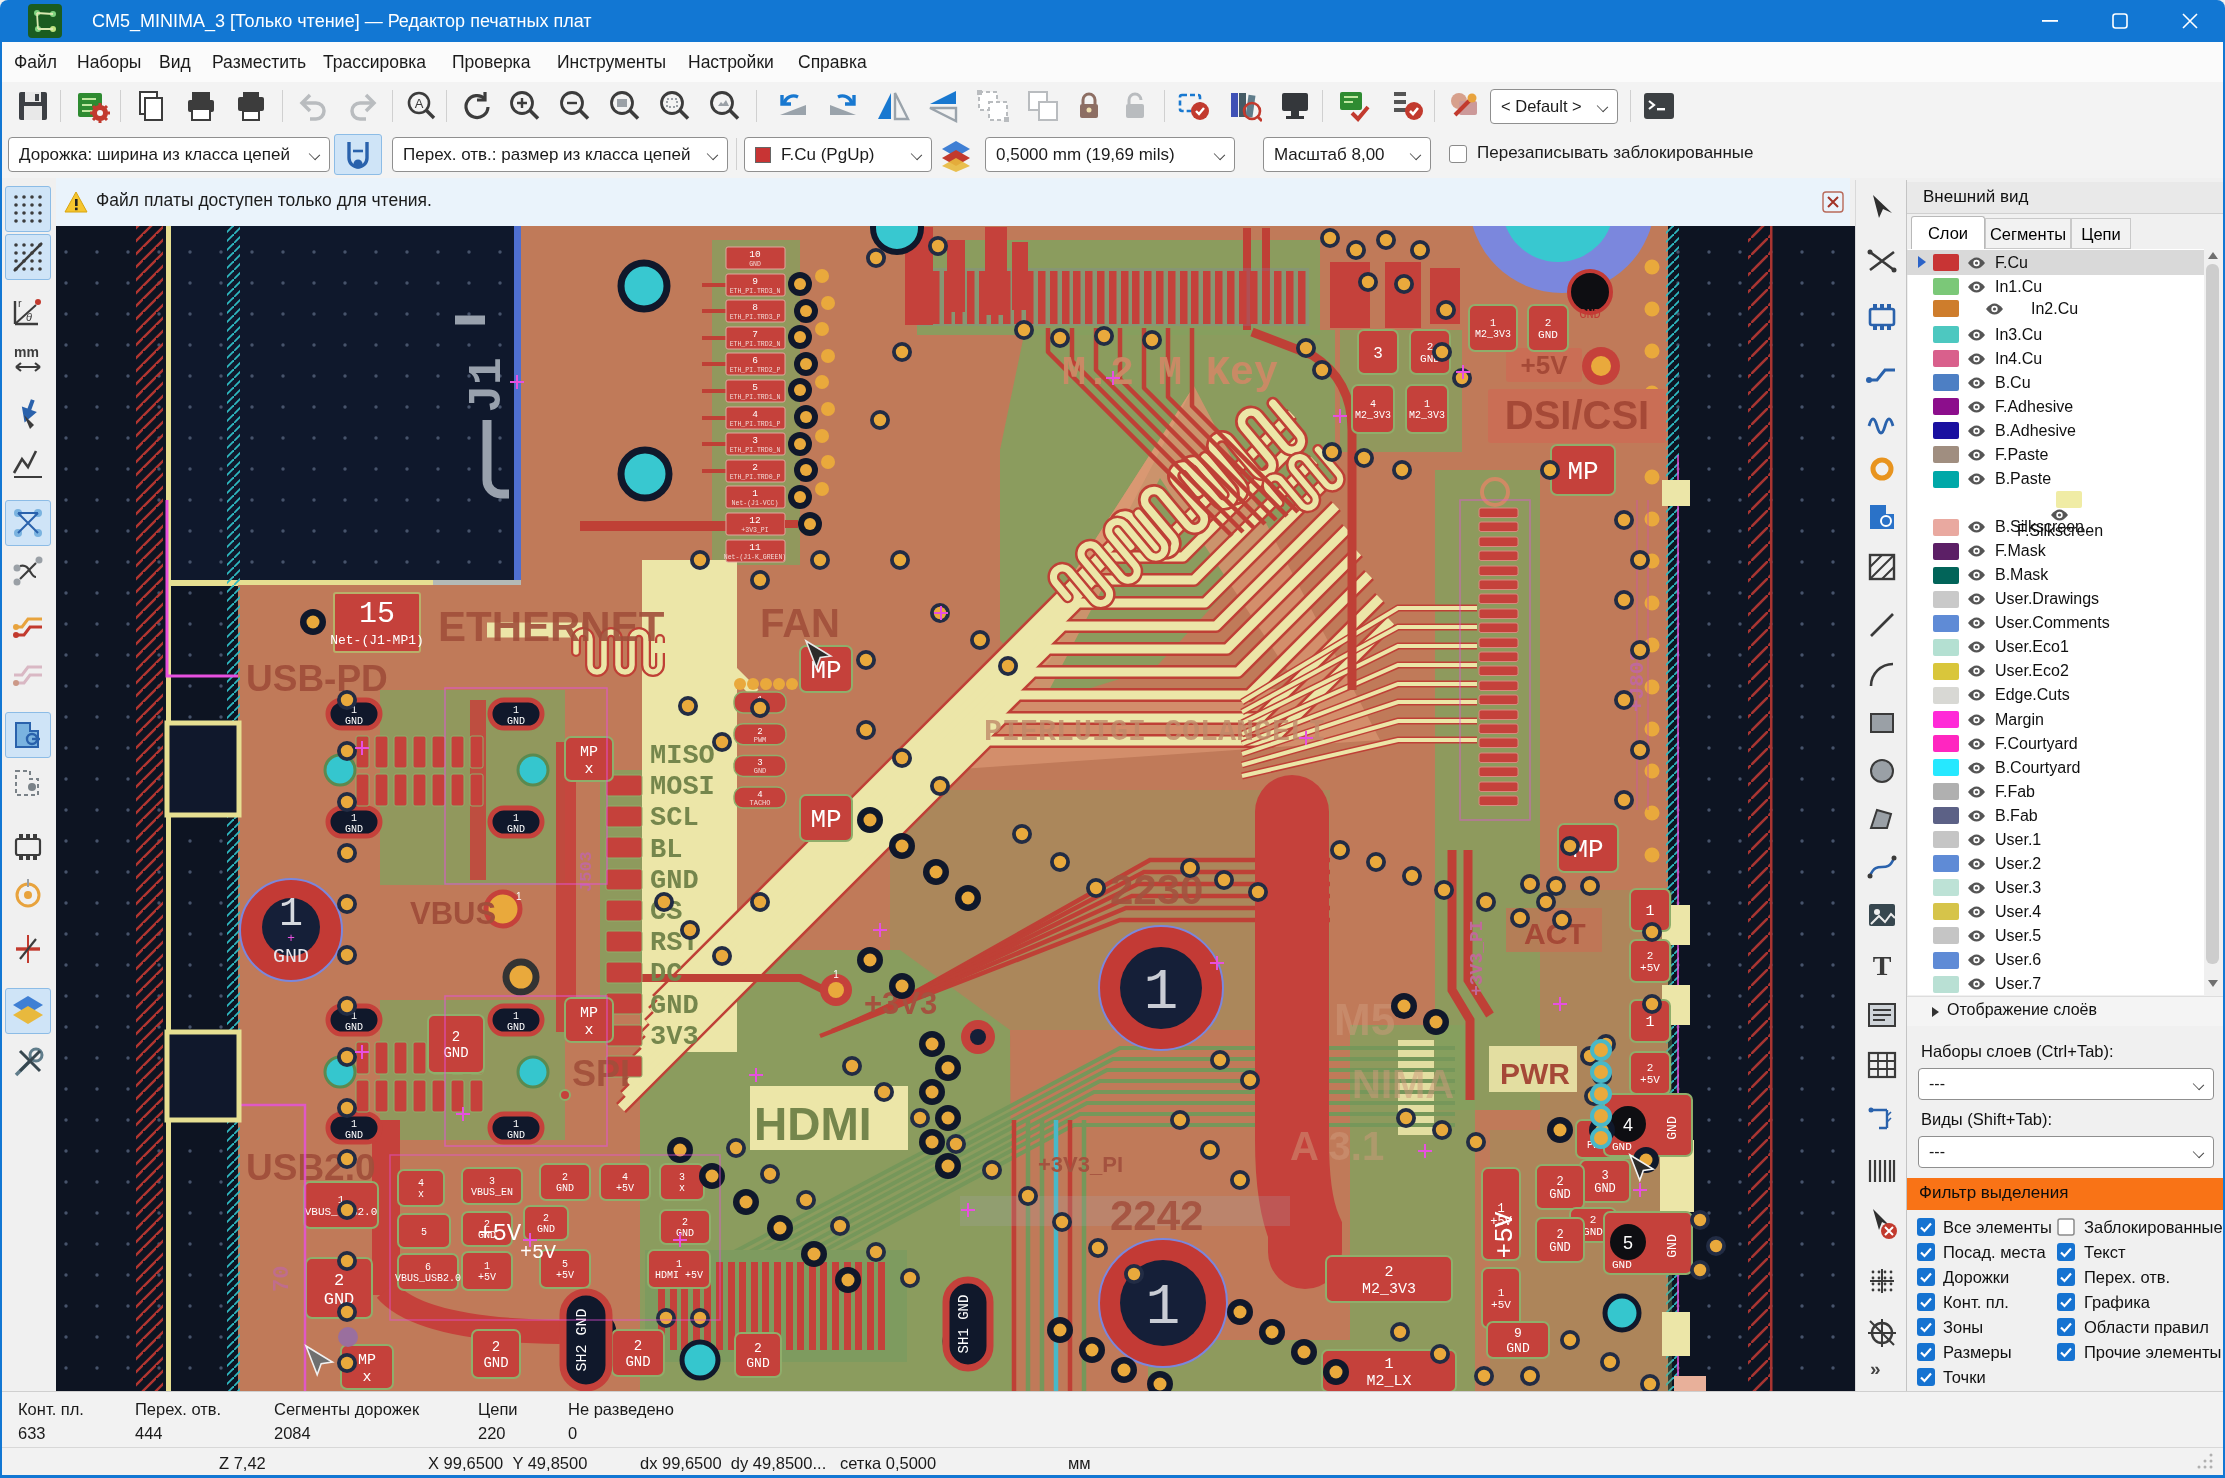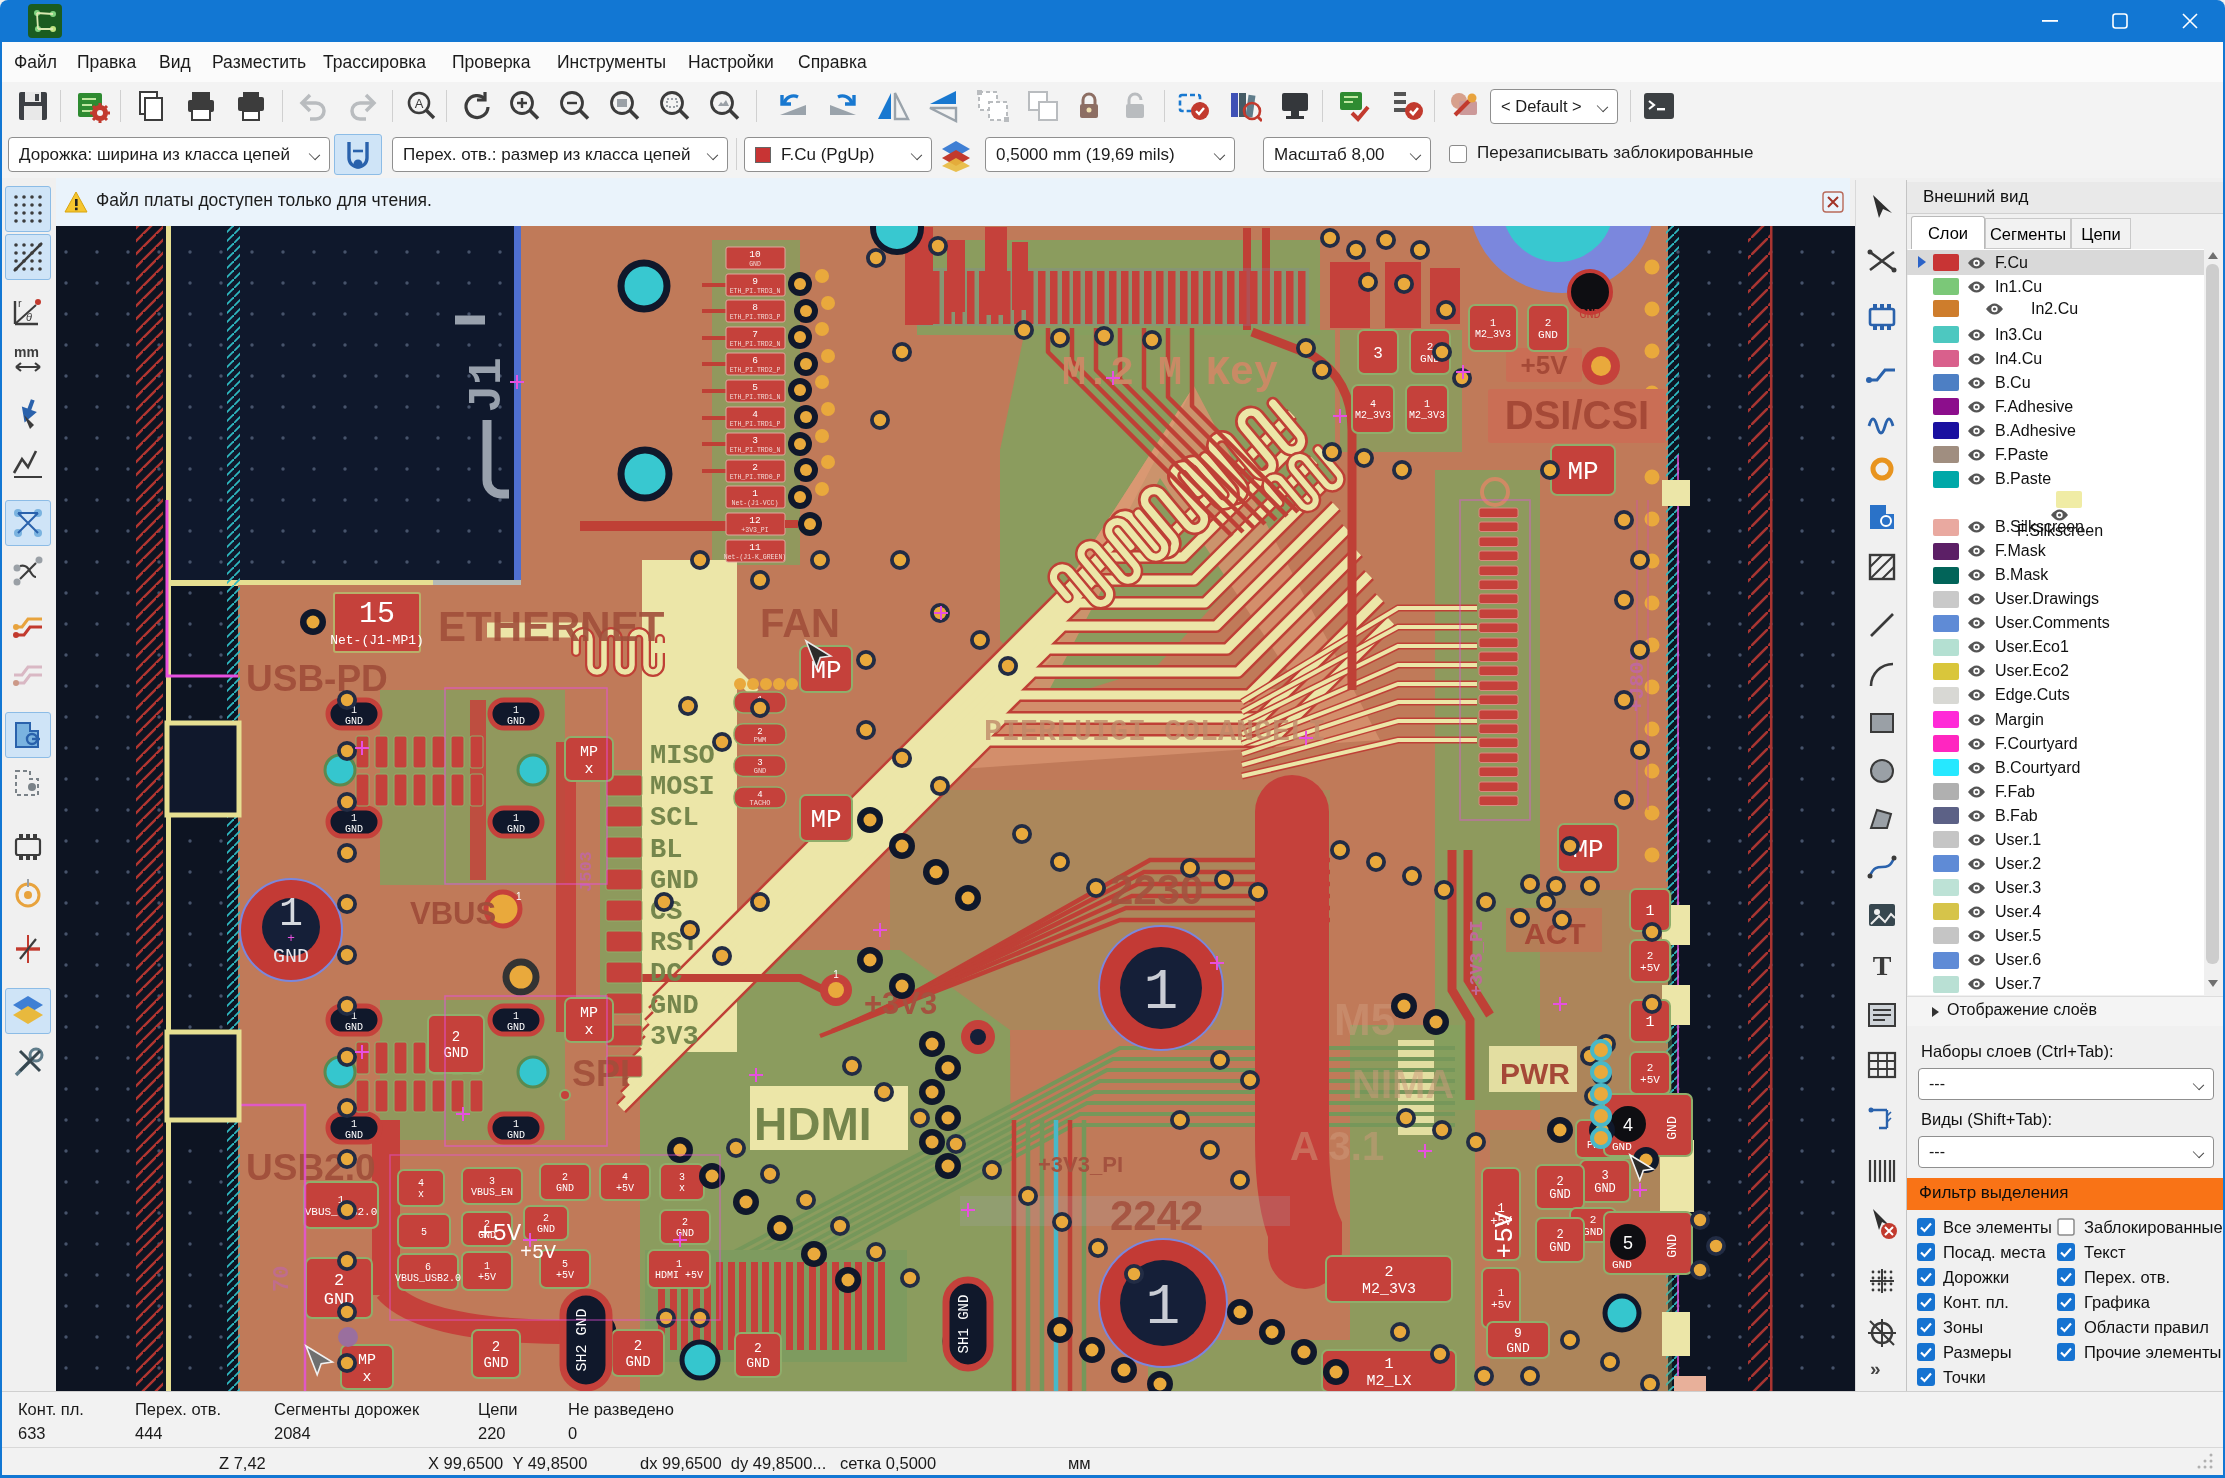--- a/index.html
+++ b/index.html
@@ -28,33 +28,34 @@
 </style></head><body>
 <div class="abs titlebar">
 <div class="abs" style="left:27px;top:3px;width:36px;height:36px"><svg width="36" height="36" viewBox="0 0 36 36" style="">
         <rect x="1" y="1" width="34" height="34" rx="4" fill="#1a5c20"></rect>
         <circle cx="10" cy="10" r="3" fill="#7fd37f"></circle>
         <circle cx="26" cy="11" r="3" fill="#7fd37f"></circle>
         <circle cx="11" cy="26" r="3" fill="#7fd37f"></circle>
         <circle cx="26" cy="26" r="3" fill="#bfe37f"></circle>
         <path d="M10,10 L26,11 M11,26 L26,26 M10,10 L11,26" stroke="#d9e8b0" stroke-width="1.8" fill="none"></path>
       </svg></div>
+<div class="abs" style="left:92px;top:0;height:42px;line-height:42px;font-size:18px">CM5_MINIMA_3 [Только чтение] — Редактор печатных плат</div>
 <div class="wbtn" style="left:2020px"><svg width="60" height="42" viewBox="0 0 60 42" style="">
         <rect x="22" y="20" width="16" height="1.8" fill="#fff"></rect>
       </svg></div>
 <div class="wbtn" style="left:2090px"><svg width="60" height="42" viewBox="0 0 60 42" style="">
         <rect x="23" y="14" width="14" height="14" rx="2.5" fill="none" stroke="#fff" stroke-width="1.6"></rect>
       </svg></div>
 <div class="wbtn" style="left:2160px"><svg width="60" height="42" viewBox="0 0 60 42" style="">
         <path d="M23,14 L37,28 M37,14 L23,28" stroke="#fff" stroke-width="1.6"></path>
       </svg></div>
 </div>
 <div class="abs menubar">
 <div class="menuitem" style="left:14px">Файл</div>
-<div class="menuitem" style="left:77px">Правка</div>
+<div class="menuitem" style="left:77px">Наборы</div>
 <div class="menuitem" style="left:159px">Вид</div>
 <div class="menuitem" style="left:212px">Разместить</div>
 <div class="menuitem" style="left:323px">Трассировка</div>
 <div class="menuitem" style="left:452px">Проверка</div>
 <div class="menuitem" style="left:557px">Инструменты</div>
 <div class="menuitem" style="left:688px">Настройки</div>
 <div class="menuitem" style="left:798px">Справка</div>
 </div>
 <div class="abs toolbar1">
 <div class="icbox" style="left:16px;top:7px;width:34px;height:34px">

